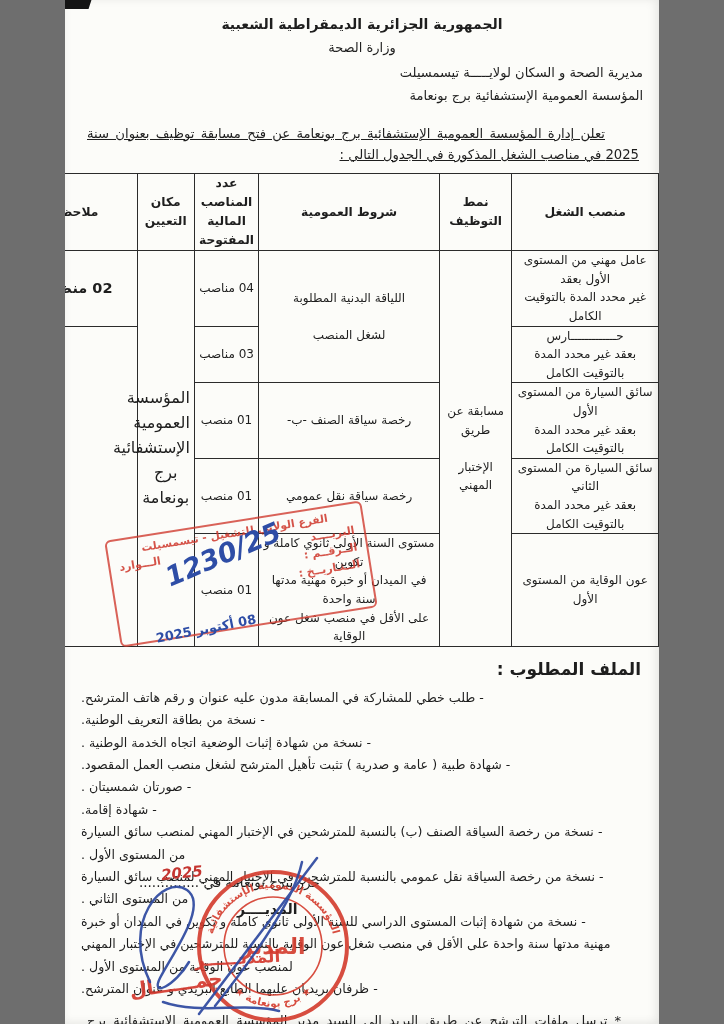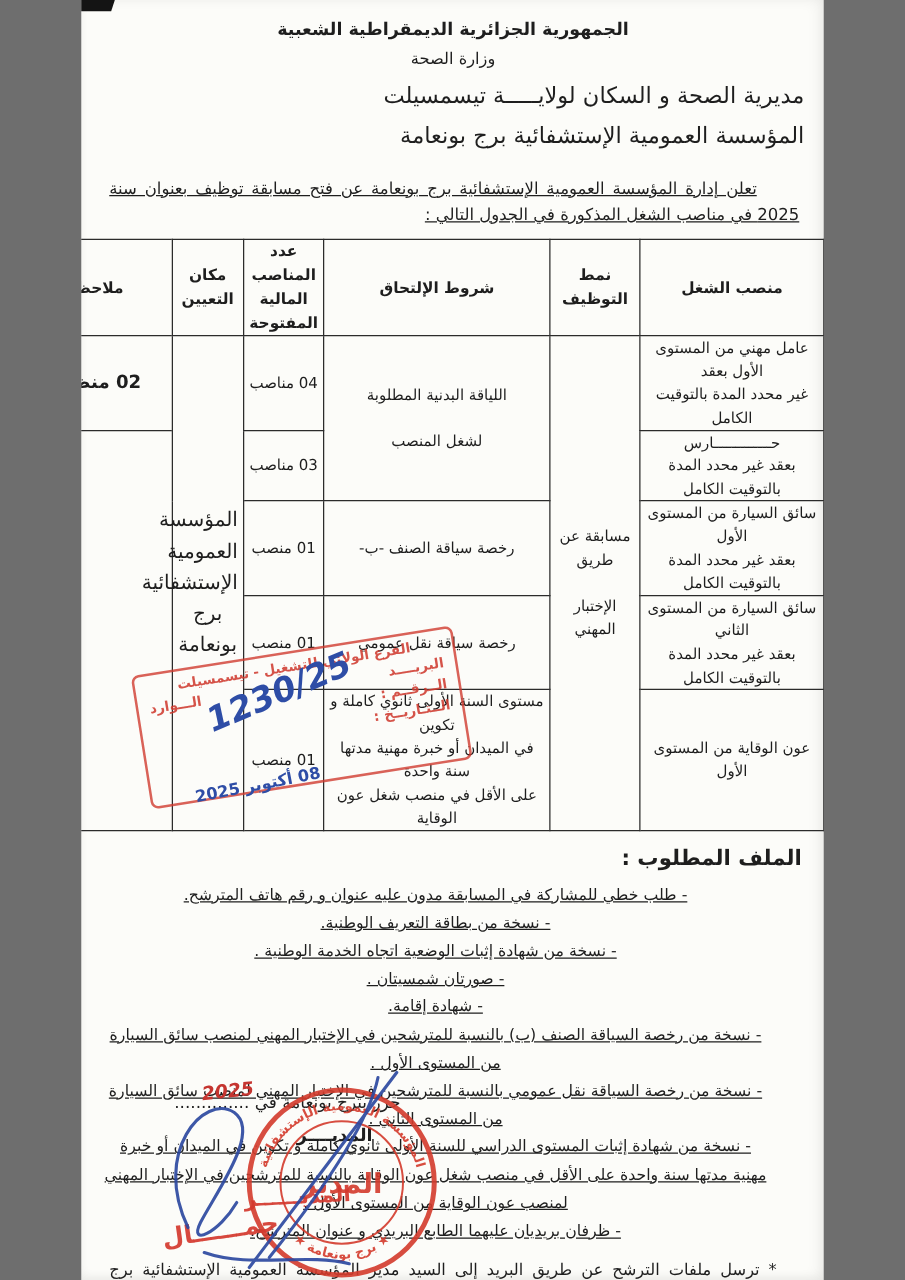--- a/index.html
+++ b/index.html
@@ -13,21 +13,21 @@
     direction:rtl;
     overflow:hidden;
     box-shadow:inset -4px 0 10px rgba(0,0,0,.06), inset 0 -3px 8px rgba(0,0,0,.04);
   }
   .corner-mark{position:absolute;top:0;left:0;width:30px;height:9px;background:#141414;transform:skewX(-18deg) translateX(-5px);}
   
   .hdr-center{ text-align:center; padding-top:16px; }
   .hdr-republic{font-size:14px;font-weight:bold;letter-spacing:.2px;}
   .hdr-ministry{font-size:13px;margin-top:8px;}
   .hdr-right{ text-align:right; padding-left:0; padding-right:16px; margin-top:6px; }
-  .hdr-right div{font-size:18px;line-height:1.8;}
+  .hdr-right div{font-size:13px;line-height:1.8;}
   .title-wrap{text-align:center;margin-top:10px;}
   .title{
     display:inline-block;font-size:22px;font-weight:bold;
     border-bottom:2px solid #1e1e1e;padding:0 10px 2px;
   }
   
   .intro{
     margin:15px 20px 8px 22px;
     font-size:13.2px;line-height:1.6;text-indent:34px;text-align:justify;text-decoration:underline;
   }
@@ -43,21 +43,21 @@
   table.jobs th{font-weight:bold;font-size:12.3px;height:44px;}
   tr.r1 td{height:62px;} tr.r2 td{height:46px;} tr.r3 td{height:42px;}
   tr.r4 td{height:44px;} tr.r5 td{height:58px;}
   td.note-cell{font-weight:bold;font-size:14.5px;vertical-align:top;padding-top:14px;}
   td.loc-cell{line-height:2.4;font-size:16px;}
   td.mode-cell{line-height:2.2;}
   
   .req{margin:12px 18px 0 16px;}
   .req-heading{font-size:17px;font-weight:bold;}
   .req-list{margin-top:8px;padding-right:26px;font-size:12.6px;}
-  .req-list div{line-height:1.78;text-align:center;text-decoration:underline;}
+  .req-list div{line-height:1.78;text-align:left;}
   
   .submit-note{margin:10px 20px 0 22px;font-size:13px;line-height:1.7;text-align:justify;text-indent:18px;}
   
   .issued-line{position:absolute;top:874px;left:74px;font-size:13.5px;direction:rtl;white-space:nowrap;}
   .issued-dots{letter-spacing:1px;}
   .hand-year{
     position:absolute;top:864px;left:96px;color:#c53530;
     font-size:15px;font-weight:bold;font-style:italic;transform:rotate(-6deg);
   }
   .director-printed{position:absolute;top:901px;left:172px;font-size:14px;font-weight:bold;}
@@ -119,21 +119,21 @@
         <col style="width:72px">
         <col style="width:180px">
       <col style="width:64px">
         <col style="width:57px">
         <col style="width:122px">
     </colgroup>
     <tbody>
         <tr>
       <th>منصب الشغل</th>
       <th>نمط التوظيف</th>
-      <th>شروط الإلتحاق</th>
+      <th>شروط العمومية</th>
       <th>عدد المناصب
 المالية المفتوحة</th>
       <th>مكان التعيين</th>
       <th>ملاحظة</th>
     </tr>
     <tr class="r1">
       <td>عامل مهني من المستوى الأول بعقد
 غير محدد المدة بالتوقيت الكامل</td>
       <td class="mode-cell" rowspan="5">مسابقة عن طريق
 
@@ -175,20 +175,21 @@
     </tr>
   </tbody>
     </table>
 
   <div class="req">
     <span class="req-heading">الملف المطلوب :</span>
     <div class="req-list">
       <div>- طلب خطي للمشاركة في المسابقة مدون عليه عنوان و رقم هاتف المترشح.</div>
       <div>- نسخة من بطاقة التعريف الوطنية.</div>
       <div>- نسخة من شهادة إثبات الوضعية اتجاه الخدمة الوطنية .</div>
+      <div>- شهادة طبية ( عامة و صدرية ) تثبت تأهيل المترشح لشغل منصب العمل المقصود.</div>
       <div>- صورتان شمسيتان .</div>
       <div>- شهادة إقامة.</div>
       <div>- نسخة من رخصة السياقة الصنف (ب) بالنسبة للمترشحين في الإختبار المهني لمنصب سائق السيارة من المستوى الأول .</div>
       <div>- نسخة من رخصة السياقة نقل عمومي بالنسبة للمترشحين في الإختبار المهني لمنصب سائق السيارة من المستوى الثاني .</div>
       <div>- نسخة من شهادة إثبات المستوى الدراسي للسنة الأولى ثانوي كاملة و تكوين في الميدان أو خبرة مهنية مدتها سنة واحدة على الأقل في منصب شغل عون الوقاية بالنسبة للمترشحين في الإختبار المهني لمنصب عون الوقاية من المستوى الأول .</div>
       <div>- ظرفان بريديان عليهما الطابع البريدي و عنوان المترشح.</div>
     </div>
   </div>
 
   <p class="submit-note">* ترسل ملفات الترشح عن طريق البريد  إلى السيد مدير المؤسسة العمومية الإستشفائية برج بونعامة ولاية تيسمسيلت في أجل أقصاه 20 يوم ابتداءا من تاريخ نشر هذا الإعلان على مستوى الوكالة المحلية و الولائية للتشغيل.</p>

